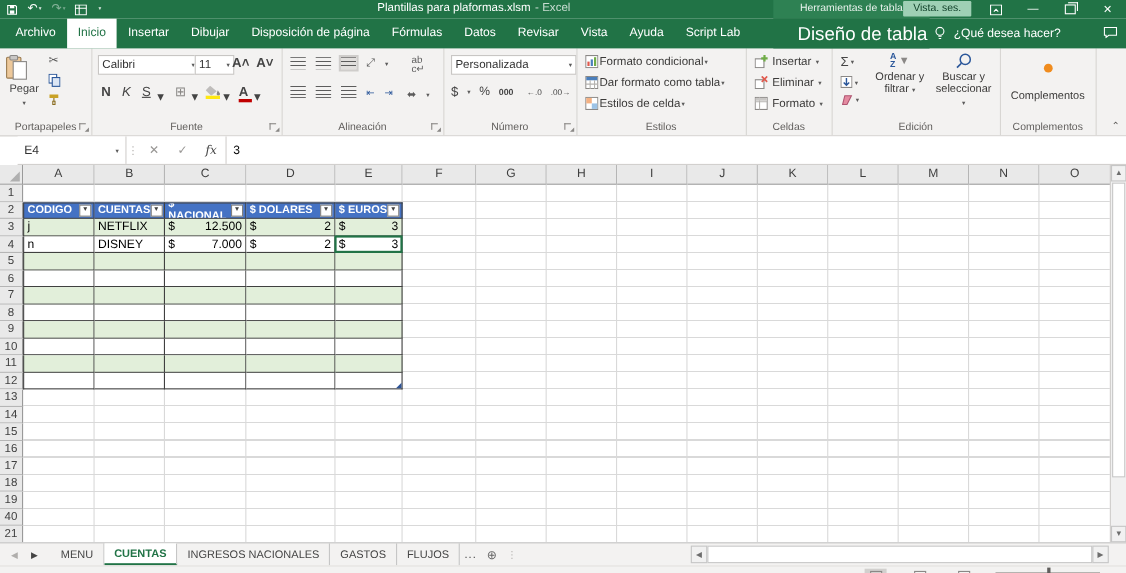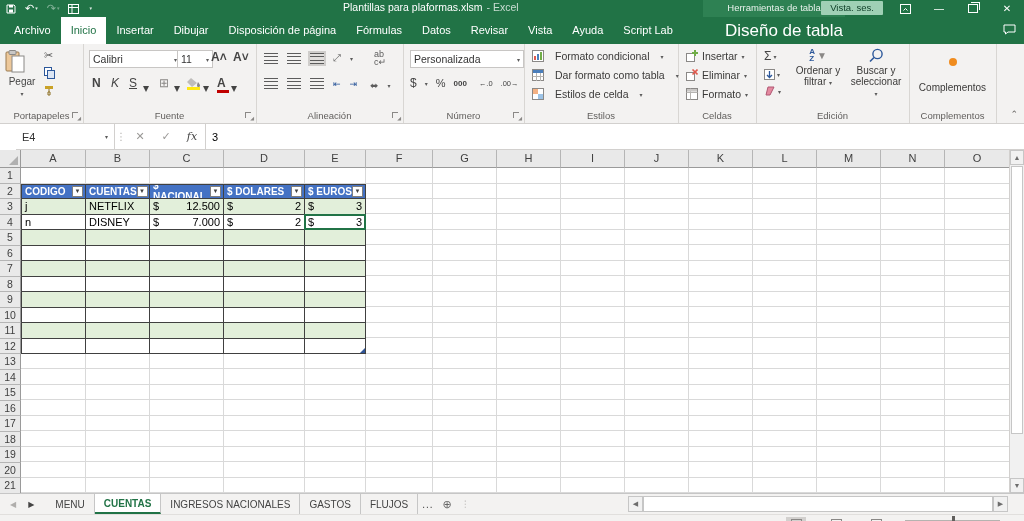--- a/index.html
+++ b/index.html
@@ -62,21 +62,21 @@
   .al{width:14px;height:11px;background:repeating-linear-gradient(to bottom,#5c5c5c 0 1px,transparent 1px 3.5px);}
   .al.sel{outline:2px solid #cfcdcb;background-color:#e1dfdd;background-clip:padding-box;}
   .al-row{position:absolute;display:flex;gap:9px;align-items:center;}
   
   #g-num{left:403px;width:121px;}
   #num-format{position:absolute;left:7px;top:6px;width:106px;}
   .num-row{position:absolute;left:7px;top:32px;display:flex;gap:8px;align-items:center;font-size:11px;color:#444;}
   .dec{font-size:7.5px;color:#444;letter-spacing:0;}
   
   #g-styles{left:524px;width:154px;}
-  .style-item{position:absolute;left:8px;display:flex;align-items:center;gap:11px;font-size:10.5px;color:#3b3a39;white-space:nowrap;}
+  .style-item{position:absolute;left:8px;display:flex;align-items:center;gap:1px;font-size:10.5px;color:#3b3a39;white-space:nowrap;}
   .sq{width:12px;height:12px;flex:none;}
   
   #g-cells{left:678px;width:78px;}
   .cell-item{position:absolute;left:8px;display:flex;align-items:center;gap:4px;font-size:10.5px;color:#3b3a39;white-space:nowrap;}
   
   #g-edit{left:756px;width:153px;}
   .edit-col{position:absolute;left:8px;top:5px;display:flex;flex-direction:column;gap:6px;}
   .edit-col .row{display:flex;align-items:center;gap:2px;}
   .bigbtn{position:absolute;top:4px;width:56px;text-align:center;font-size:10px;color:#3b3a39;line-height:11px;}
   .sortAZ{color:#2b579a;font-weight:bold;font-size:8px;line-height:7px;display:inline-block;text-align:left;}
@@ -206,20 +206,29 @@
         <div class="mtab">Dibujar</div>
         <div class="mtab">Disposición de página</div>
         <div class="mtab">Fórmulas</div>
         <div class="mtab">Datos</div>
         <div class="mtab">Revisar</div>
         <div class="mtab">Vista</div>
         <div class="mtab">Ayuda</div>
         <div class="mtab">Script Lab</div>
       </div>
     <div id="ctx-tab" class="mtab">Diseño de tabla</div>
+    <div id="tellme">
+      <span>
+        <svg width="11" height="13" viewBox="0 0 11 13">
+            <circle cx="5.5" cy="4.5" r="3.6" fill="none" stroke="#fff"></circle>
+            <path d="M4 9h3M4.4 11h2.2" stroke="#fff"></path>
+          </svg>
+      </span>
+      <span>¿Qué desea hacer?</span>
+    </div>
     <div id="share-ic">
       <svg width="13" height="11" viewBox="0 0 13 11">
           <path d="M1 1h11v7H5l-2.5 2V8H1z" fill="none" stroke="#fff"></path>
         </svg>
     </div>
   </div>
 
   <div id="ribbon">
 
     <div class="rgroup" id="g-clip">
@@ -497,21 +506,21 @@
         <div class="rowhead">10</div>
         <div class="rowhead">11</div>
         <div class="rowhead">12</div>
         <div class="rowhead">13</div>
         <div class="rowhead">14</div>
         <div class="rowhead">15</div>
         <div class="rowhead">16</div>
         <div class="rowhead">17</div>
         <div class="rowhead">18</div>
         <div class="rowhead">19</div>
-        <div class="rowhead">20</div>
+        <div class="rowhead">40</div>
         <div class="rowhead">21</div>
       </div>
     <div id="cells">
       <div id="xl-table">
           <div class="trow thead">
             <div class="tcell" style="width: 65px;">
               <span>CODIGO</span>
               <span class="filter-btn">▼</span>
             </div>
             <div class="tcell" style="width: 64px;">

